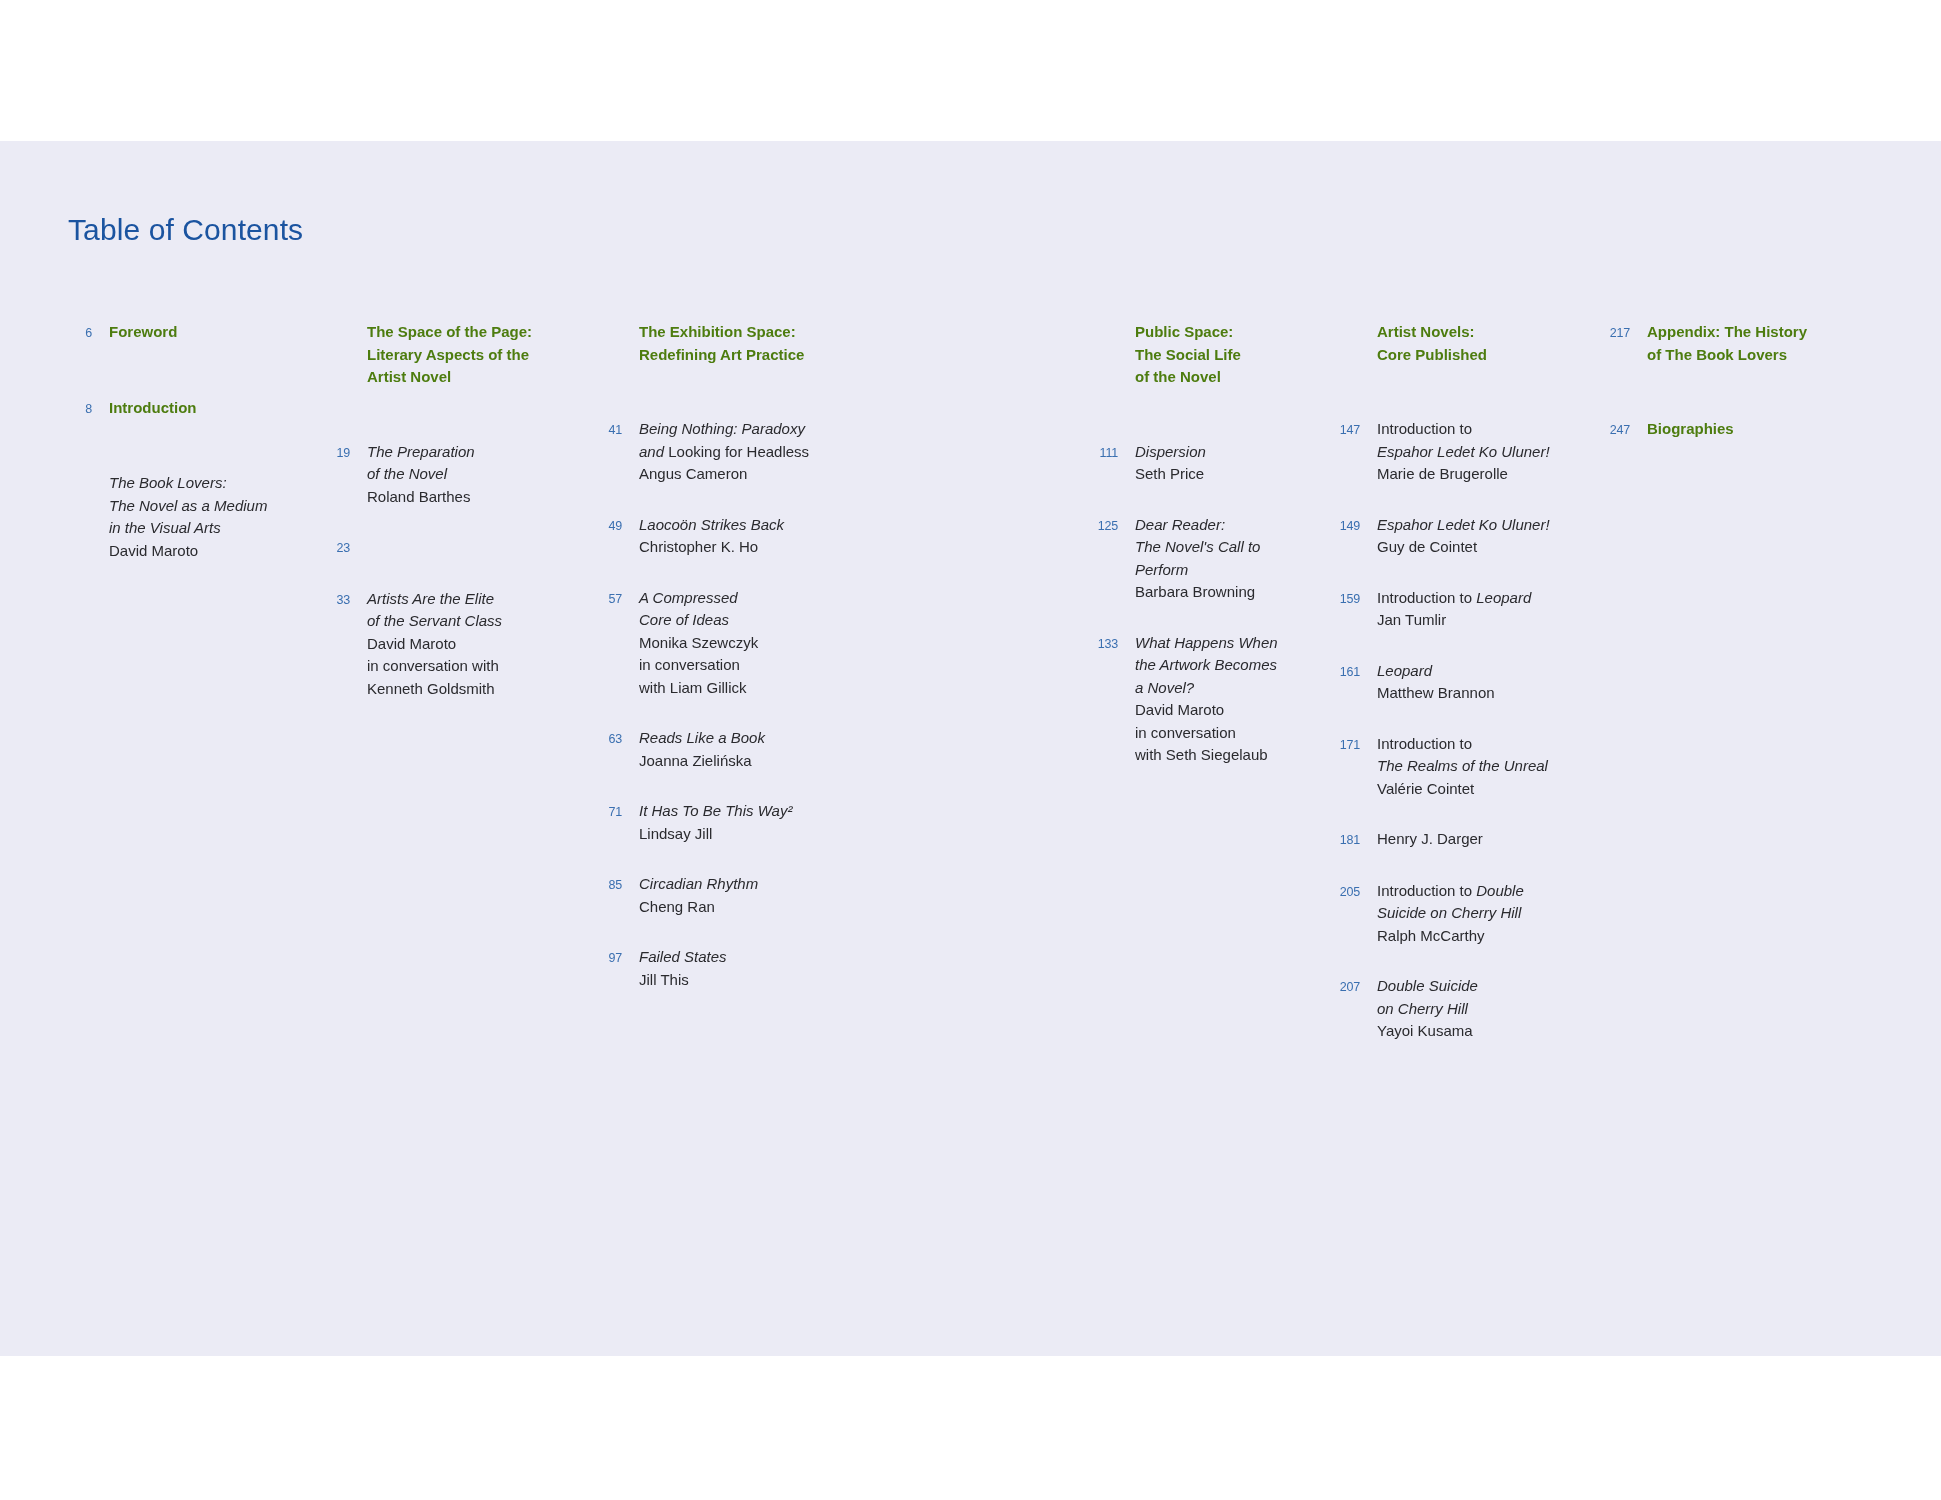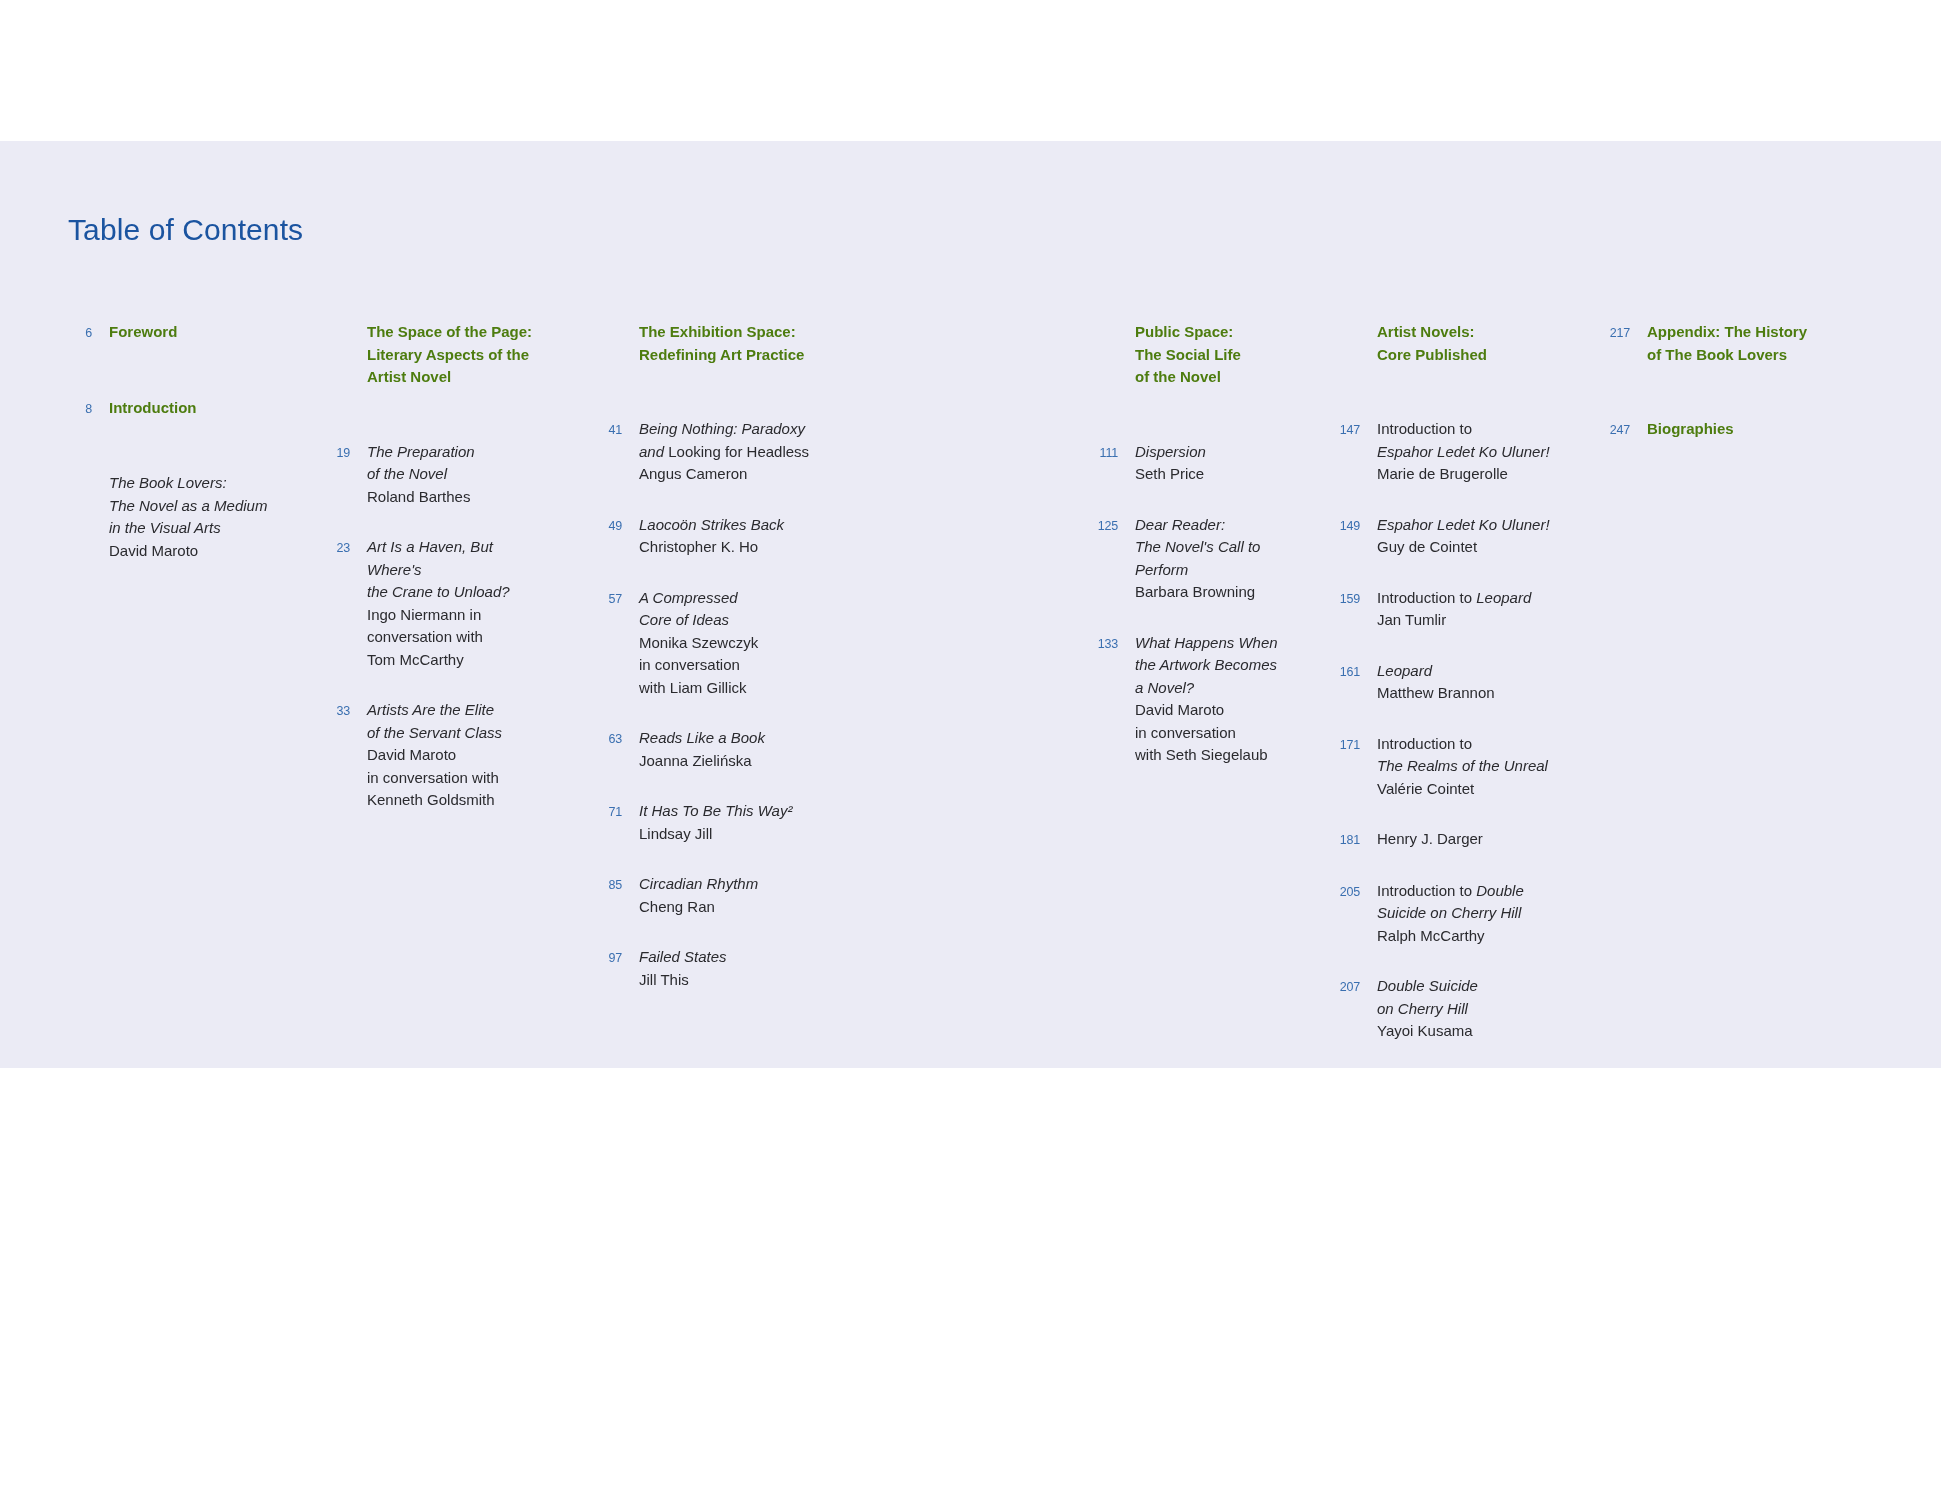--- a/index.html
+++ b/index.html
@@ -10,21 +10,21 @@
   body {
     width: 1941px;
     height: 1500px;
     font-family: "Liberation Sans", sans-serif;
     -webkit-font-smoothing: antialiased;
   }
 
   .canvas {
     position: relative;
     width: 1941px;
-    height: 1068px;
+    height: 1500px;
     background: #ffffff;
     overflow: hidden;
   }
 
   
   .page {
     position: absolute;
     left: 0;
     top: 141px;
     width: 1941px;
@@ -174,31 +174,20 @@
                 <span class="line">The Preparation</span>
                 <span class="line">of the Novel</span>
               </div>
               <div class="auth">
                 <span class="line">Roland Barthes</span>
               </div>
             </div>
           </div>
           <div class="entry">
             <div class="num">23</div>
-            <div class="body">
-              <div class="ttl">
-                <span class="line">Art Is a Haven, But Where's</span>
-                <span class="line">the Crane to Unload?</span>
-              </div>
-              <div class="auth">
-                <span class="line">Ingo Niermann in</span>
-                <span class="line">conversation with</span>
-                <span class="line">Tom McCarthy</span>
-              </div>
-            </div>
           </div>
           <div class="entry">
             <div class="num">33</div>
             <div class="body">
               <div class="ttl">
                 <span class="line">Artists Are the Elite</span>
                 <span class="line">of the Servant Class</span>
               </div>
               <div class="auth">
                 <span class="line">David Maroto</span>

